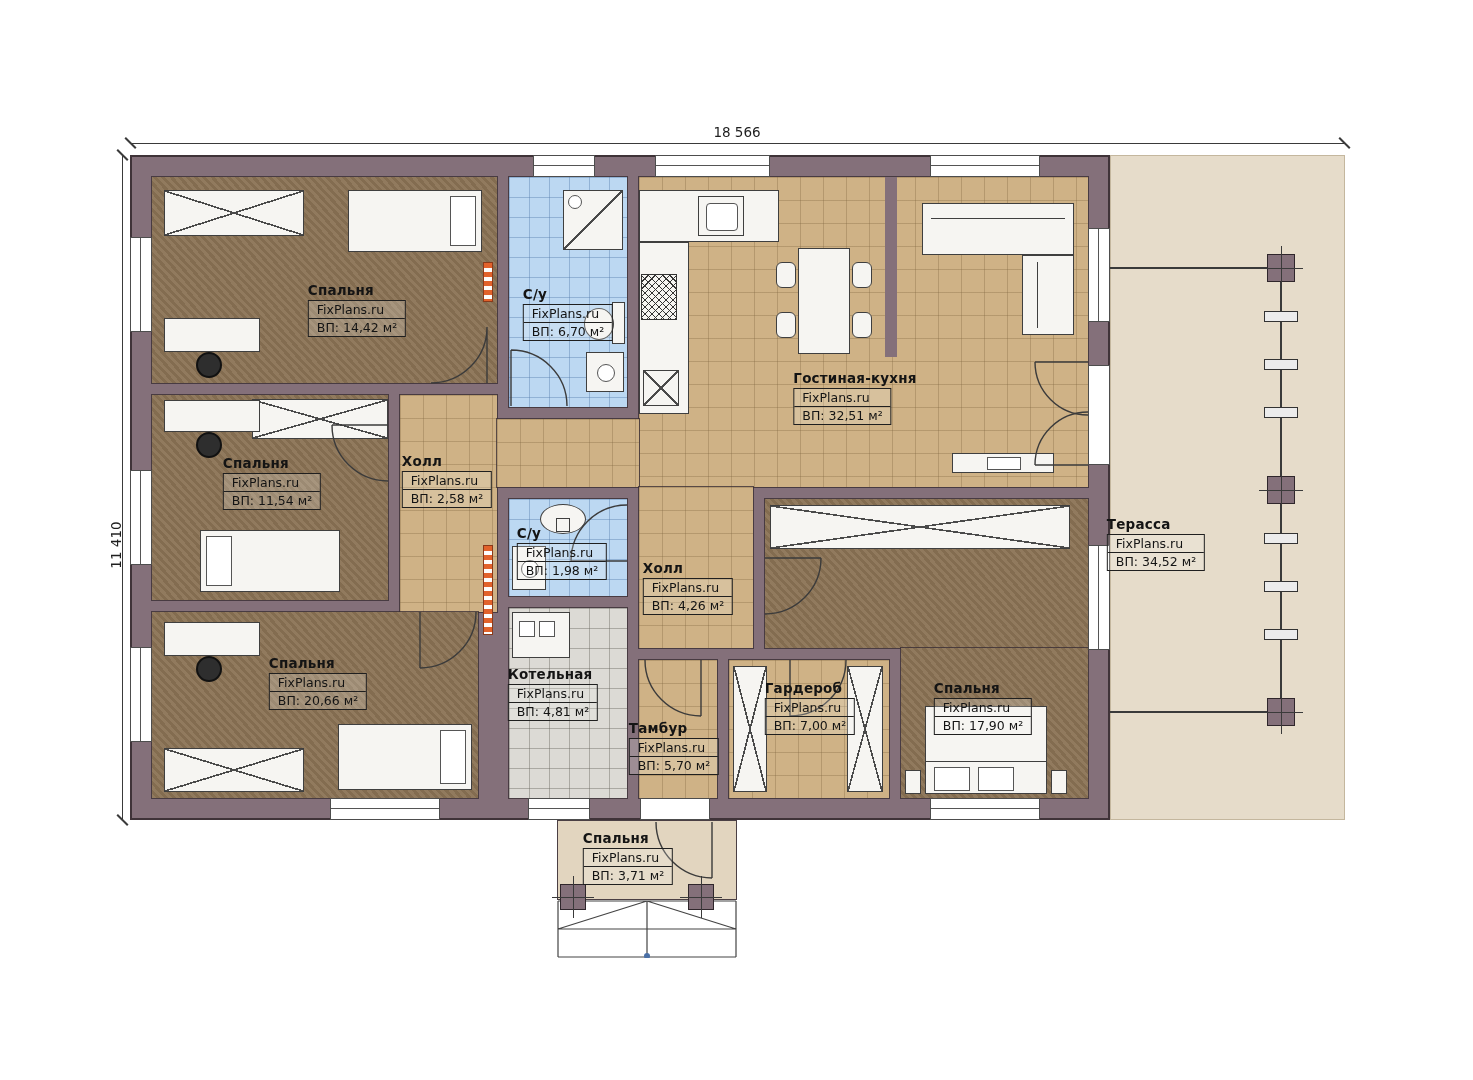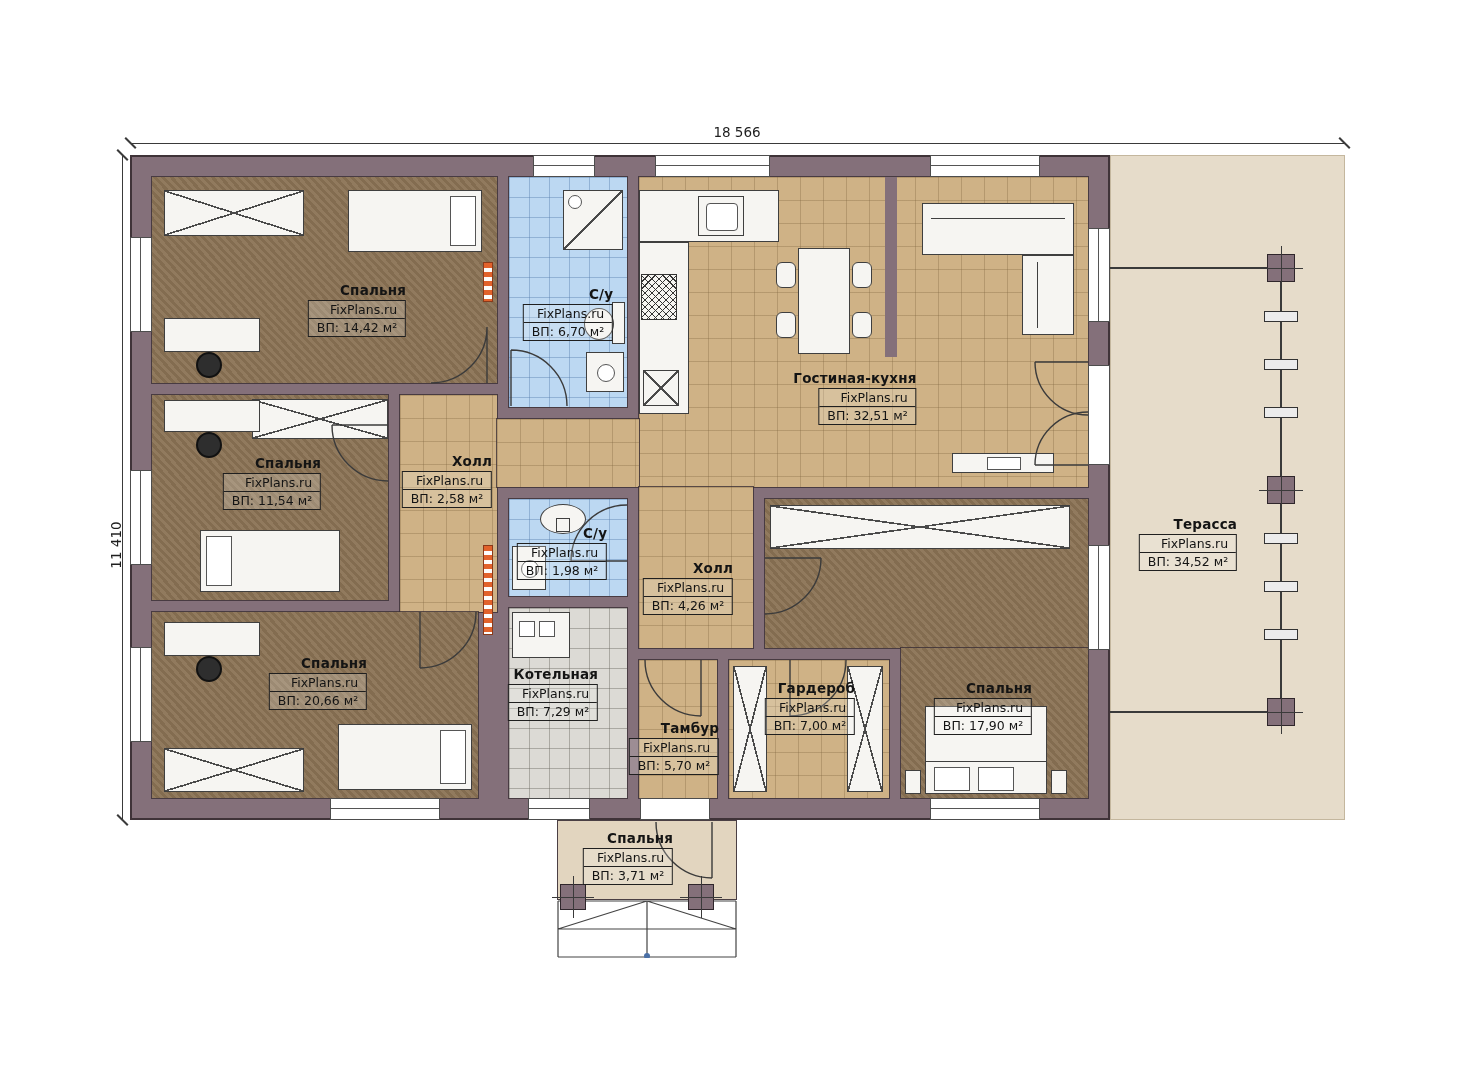--- a/index.html
+++ b/index.html
@@ -35,21 +35,21 @@
   .oval{border-radius:50%}
   .hatch{background-color:#f6f5f2;background-image:
          repeating-linear-gradient(45deg,#333 0 1px,transparent 1px 5px),
          repeating-linear-gradient(-45deg,#333 0 1px,transparent 1px 5px)}
   .winh{background:#fff;border:1px solid #4d4d4d;z-index:20;
         background-image:linear-gradient(#555,#555);background-size:100% 1.4px;
         background-position:center;background-repeat:no-repeat}
   .winv{background:#fff;border:1px solid #4d4d4d;z-index:20;
         background-image:linear-gradient(90deg,#555,#555);background-size:1.4px 100%;
         background-position:center;background-repeat:no-repeat}
-  .room-label{transform:translateX(-50%);text-align:right;color:#141414;z-index:30;white-space:nowrap}
+  .room-label{transform:translateX(-50%);text-align:left;color:#141414;z-index:30;white-space:nowrap}
   .room-name{font-size:13.5px;font-weight:bold;letter-spacing:.2px}
   .label-box{display:inline-block;border:1.4px solid #1f1f1f;margin-top:2px;background:rgba(248,246,242,.22)}
   .label-brand{font-size:12.5px;padding:1px 8px;border-bottom:1.4px solid #1f1f1f}
   .label-area{font-size:12.5px;padding:1px 8px}
   .dimline{background:#3a3a3a;z-index:5}
   .slash{width:15px;height:2px;background:#3a3a3a;transform:rotate(45deg);z-index:6}
   .dimlab{font-size:13.5px;color:#1e1e1e;z-index:6;text-align:center}
   .arc{overflow:visible;z-index:15}
   .arc path{fill:none;stroke:#3b3b3b;stroke-width:1.4}
   .post{background:#84707a;border:1.6px solid #2f262b;z-index:12}
@@ -277,38 +277,38 @@
       <div class="label-area">ВП: 1,98 м²</div></div>
   </div>
   <div class="abs room-label" style="left:688px;top:560px">
     <div class="room-name">Холл</div>
     <div class="label-box"><div class="label-brand">FixPlans.ru</div>
       <div class="label-area">ВП: 4,26 м²</div></div>
   </div>
   <div class="abs room-label" style="left:553px;top:666px">
     <div class="room-name">Котельная</div>
     <div class="label-box"><div class="label-brand">FixPlans.ru</div>
-      <div class="label-area">ВП: 7,29 м²</div></div>
+      <div class="label-area">ВП: 4,81 м²</div></div>
   </div>
   <div class="abs room-label" style="left:674px;top:720px">
     <div class="room-name">Тамбур</div>
     <div class="label-box"><div class="label-brand">FixPlans.ru</div>
       <div class="label-area">ВП: 5,70 м²</div></div>
   </div>
   <div class="abs room-label" style="left:810px;top:680px">
     <div class="room-name">Гардероб</div>
     <div class="label-box"><div class="label-brand">FixPlans.ru</div>
       <div class="label-area">ВП: 7,00 м²</div></div>
   </div>
   <div class="abs room-label" style="left:983px;top:680px">
     <div class="room-name">Спальня</div>
     <div class="label-box"><div class="label-brand">FixPlans.ru</div>
       <div class="label-area">ВП: 17,90 м²</div></div>
   </div>
-  <div class="abs room-label" style="left:1188px;top:516px">
+  <div class="abs room-label" style="left:1156px;top:516px">
     <div class="room-name">Терасса</div>
     <div class="label-box"><div class="label-brand">FixPlans.ru</div>
       <div class="label-area">ВП: 34,52 м²</div></div>
   </div>
   <div class="abs room-label" style="left:628px;top:830px">
     <div class="room-name">Спальня</div>
     <div class="label-box"><div class="label-brand">FixPlans.ru</div>
       <div class="label-area">ВП: 3,71 м²</div></div>
   </div>
 

